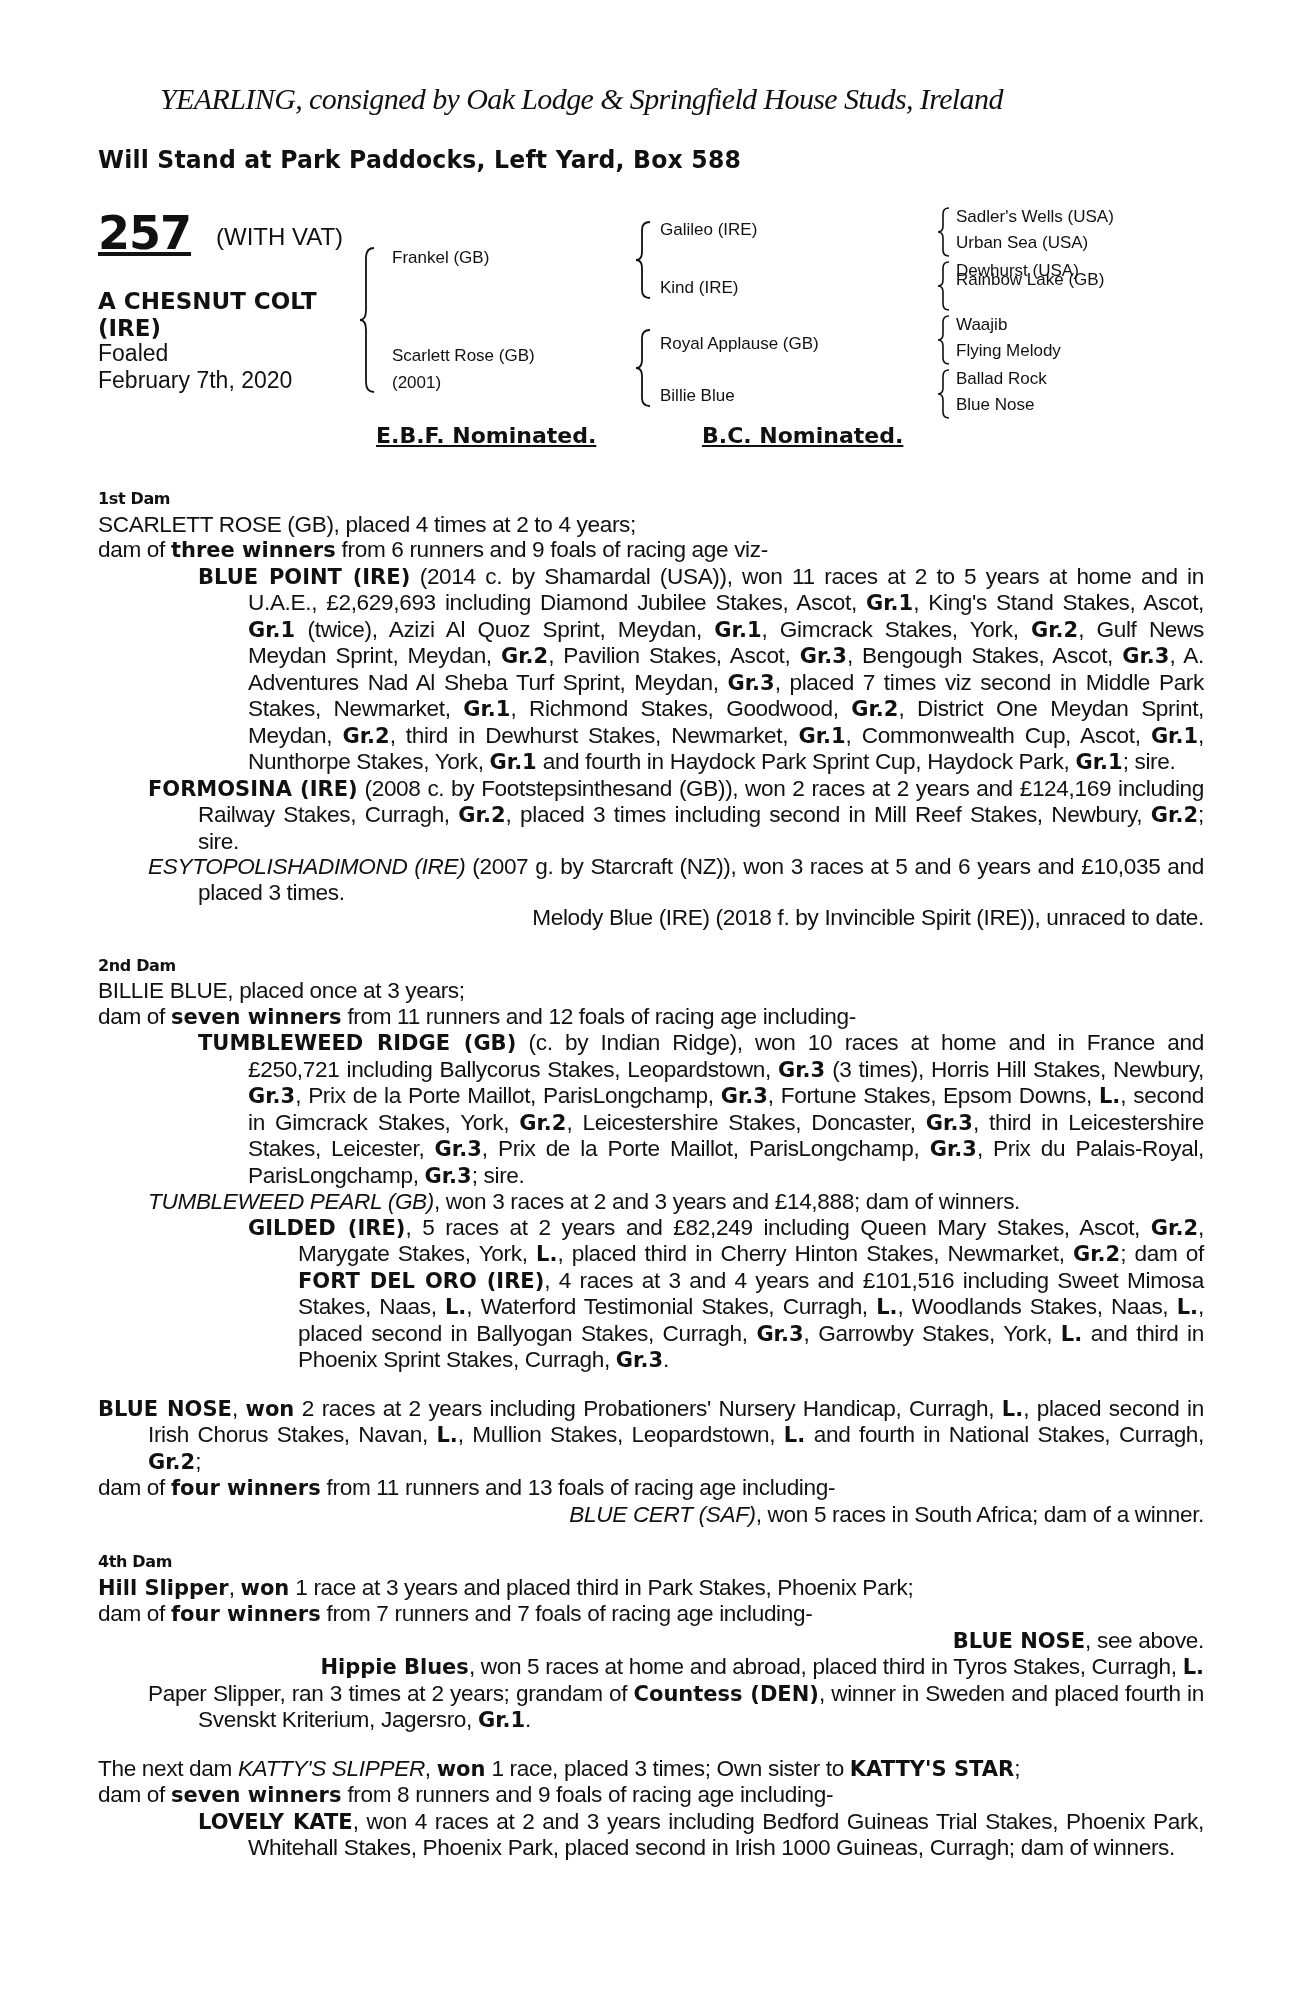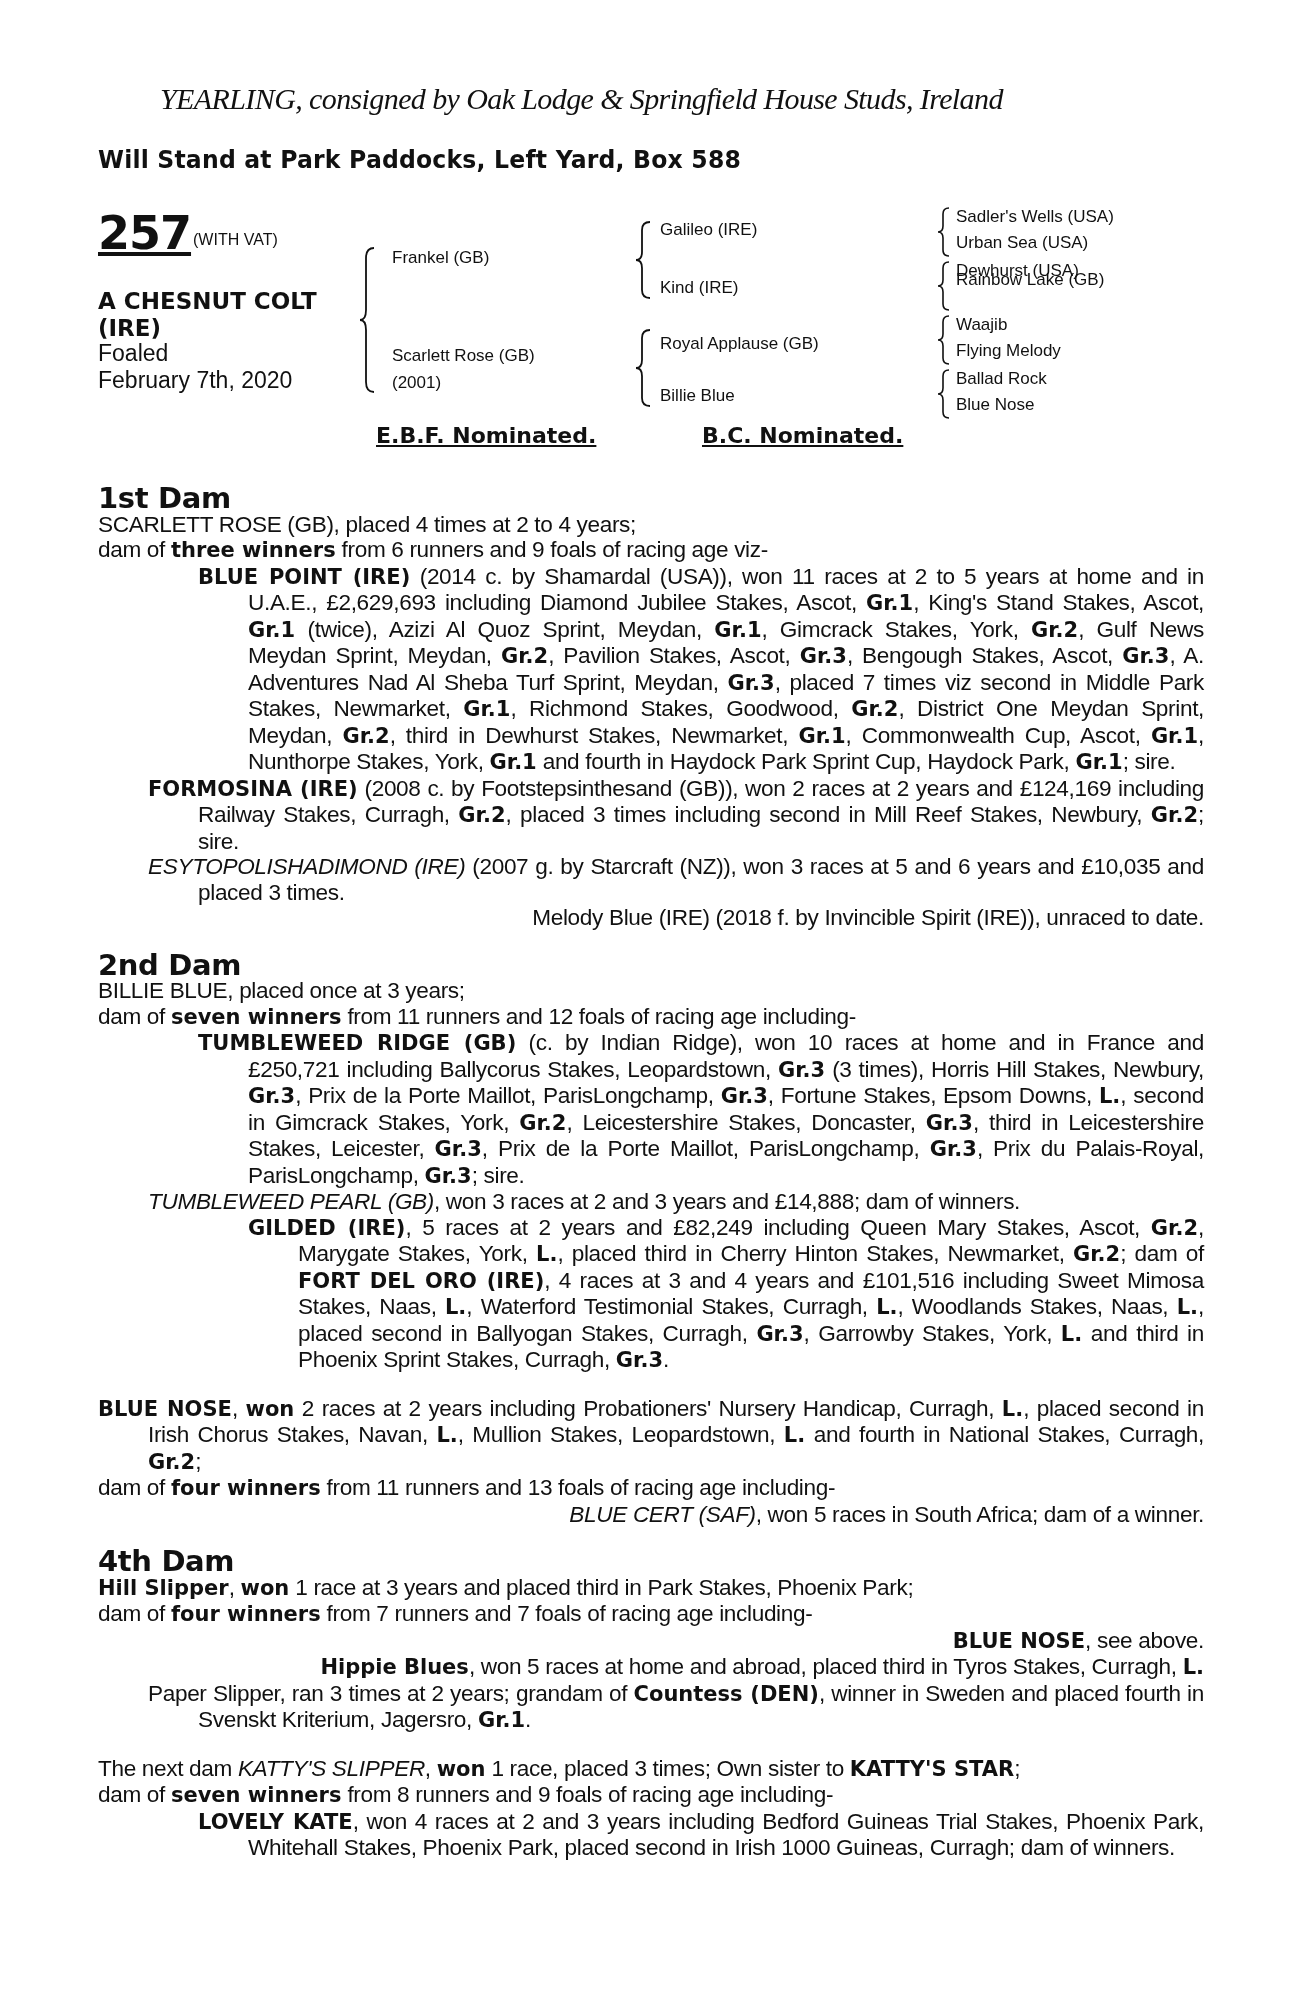--- a/index.html
+++ b/index.html
@@ -12,41 +12,41 @@
     position: absolute; left: 160px; top: 82px; width: 1000px;
     font-style: italic; font-size: 30px; letter-spacing: -0.6px; color: #111; font-family: Liberation Serif, serif;
   }
   .stand {
     position: absolute; left: 98px; top: 146px;
     font-weight: bold; font-size: 24px; letter-spacing: 0.2px;
     font-family: "DejaVu Sans", sans-serif; transform: scaleX(0.98); transform-origin: left top;
   }
   .lot { position: absolute; left: 98px; top: 206px; }
   .lot-num { font-family: "DejaVu Sans", sans-serif; font-weight: bold; font-size: 46px; letter-spacing: -1px; text-decoration: underline; }
-  .lot-vat { font-size: 16px; margin-left: 2px; position: relative; top: -4px; }
+  .lot-vat { font-size: 24px; margin-left: 25px; position: relative; top: -4px; }
   .horse {
     position: absolute; left: 98px; top: 288px; width: 270px;
     font-family: "DejaVu Sans", sans-serif; font-weight: bold; font-size: 23px; line-height: 27px;
   }
   .foaled { position: absolute; left: 98px; top: 340px; font-size: 23px; line-height: 27px; }
 
   .ped { position: absolute; font-size: 17px; line-height: 27px; white-space: nowrap; }
   .brace { position: absolute; }
 
   .nom {
     position: absolute; top: 423px;
     font-family: "DejaVu Sans", sans-serif; font-weight: bold; font-size: 22px; text-decoration: underline;
   }
 
   .body-text {
     position: absolute; left: 98px; top: 486px; width: 1106px;
     font-size: 22.6px; line-height: 25.5px; letter-spacing: -0.35px;
   }
   .body-text p { margin: 0; }
-  .sec-h { font-family: "DejaVu Sans", sans-serif; font-weight: bold; font-size: 29px; }
+  .sec-h { font-family: "DejaVu Sans", sans-serif; font-weight: bold; font-size: 16px; }
   .gap { height: 22px; }
   .i1 { padding-left: 50px; text-indent: 0; text-align: right; }
   .hang1 { padding-left: 100px; text-indent: -50px; text-align: justify; }
   .hang2 { padding-left: 150px; text-indent: -50px; text-align: justify; }
   .hang0 { padding-left: 50px; text-indent: -50px; text-align: justify; }
   .b { font-family: "DejaVu Sans", sans-serif; font-weight: bold; font-size: 21px; letter-spacing: 0; }
   .it { font-style: italic; }
 </style>
 </head>
 <body>

